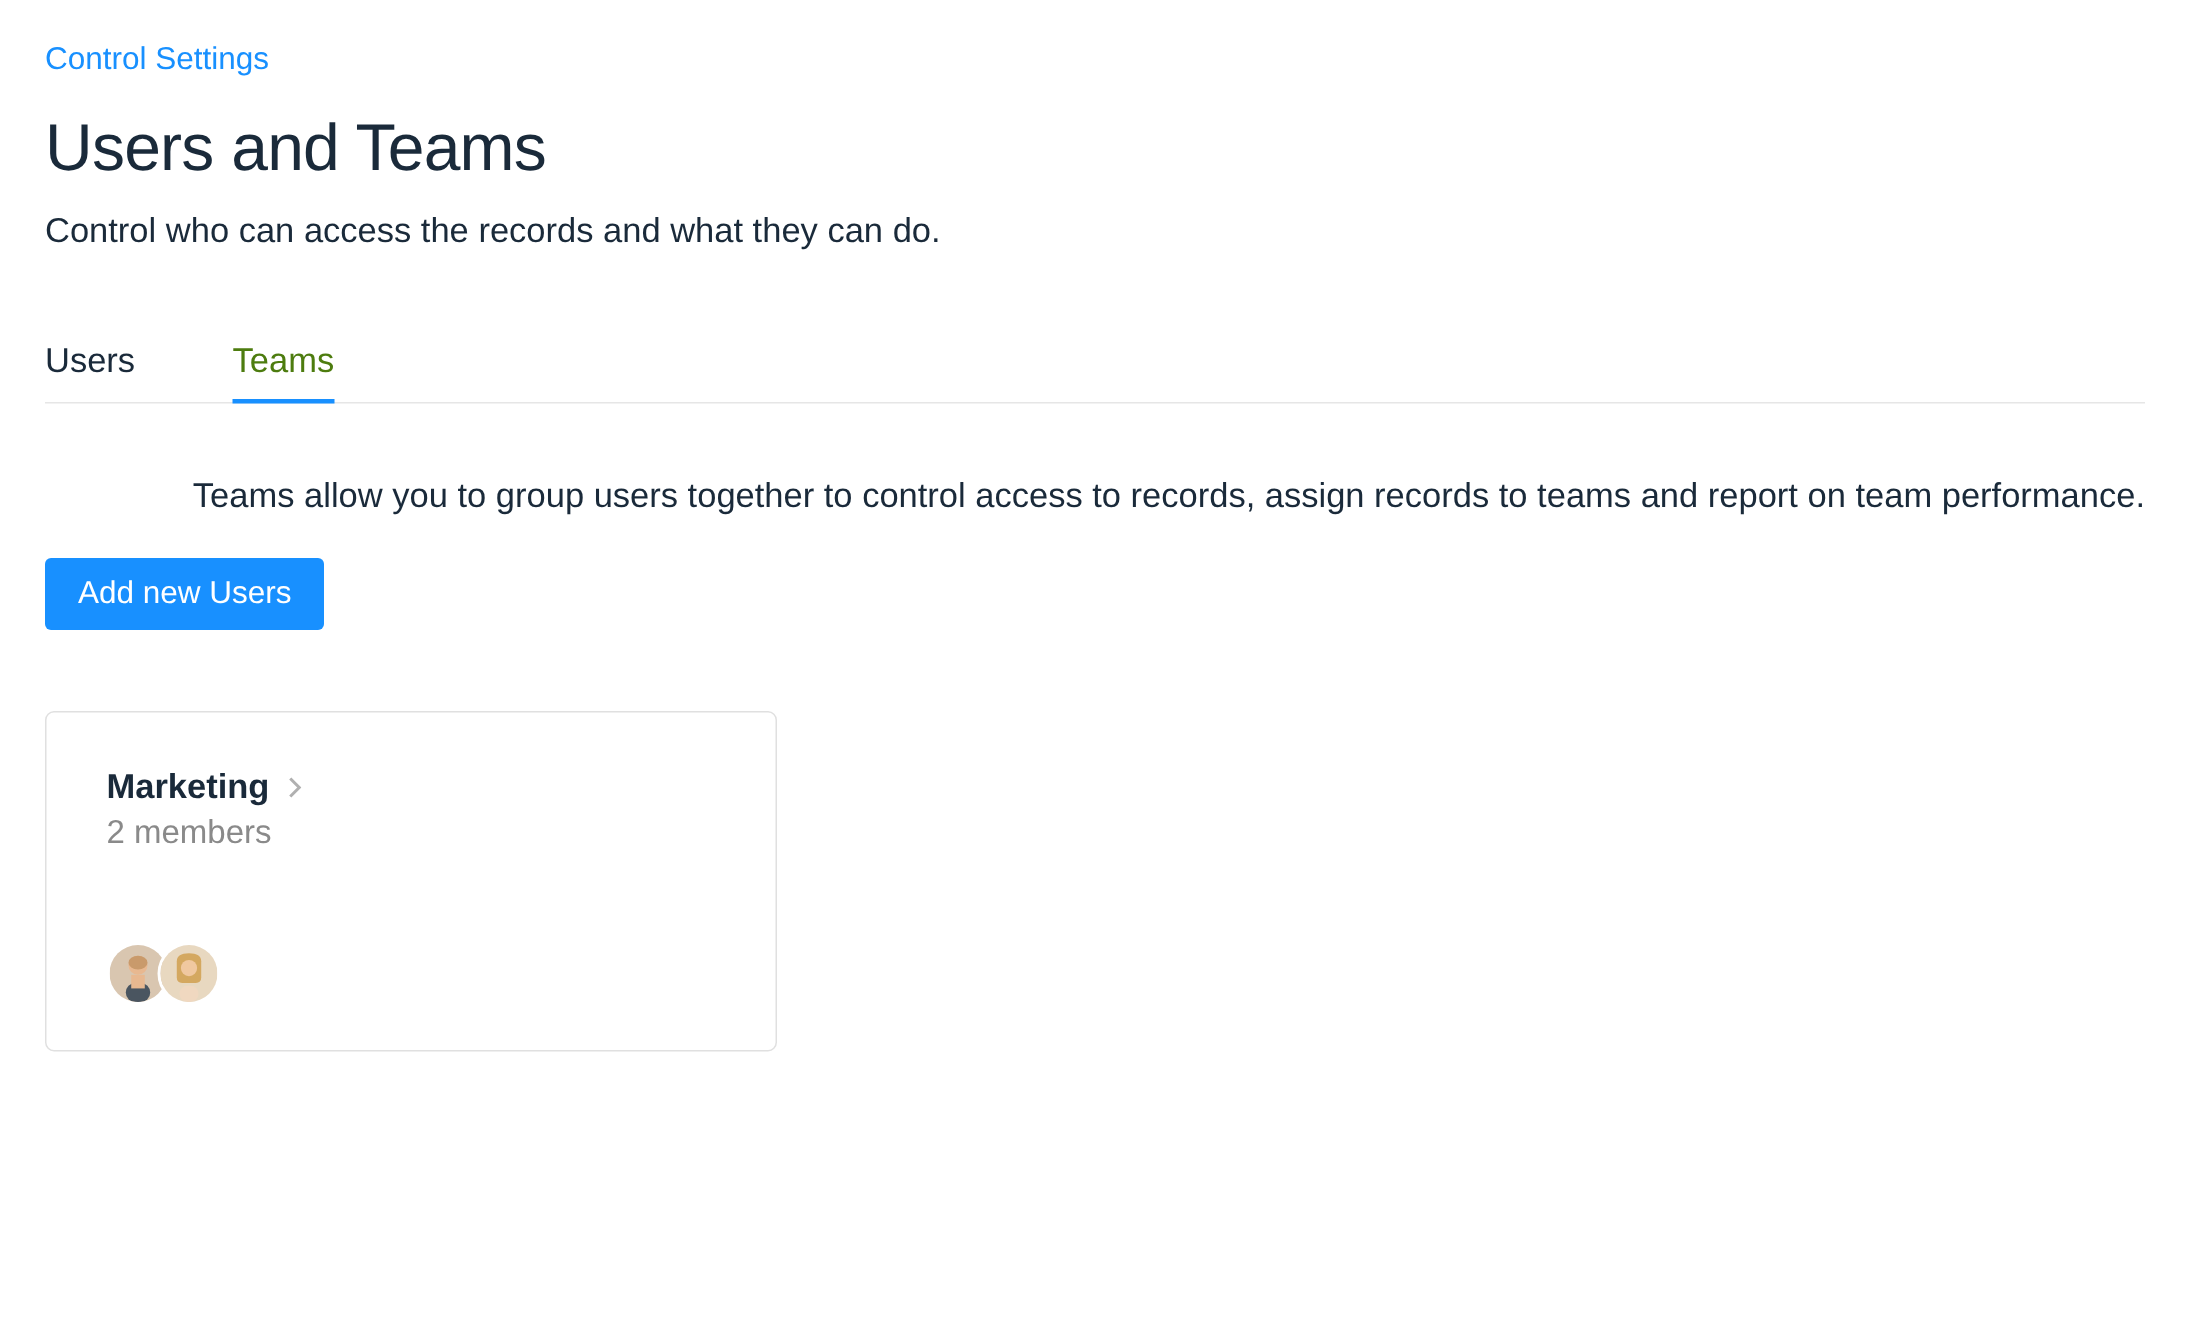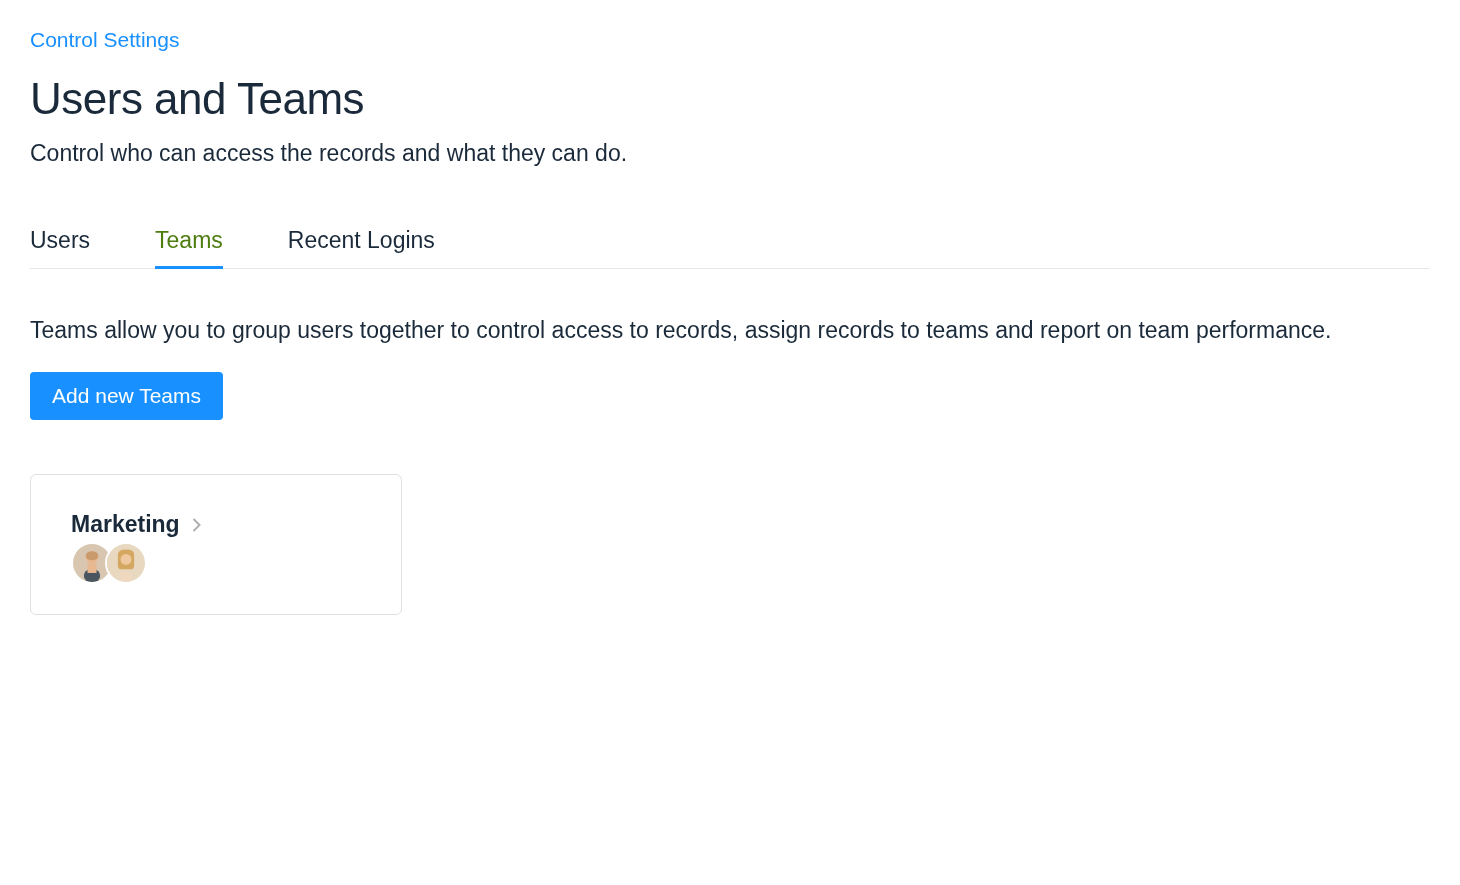--- a/index.html
+++ b/index.html
@@ -54,36 +54,37 @@
       left: 0;
       right: 0;
       bottom: -1px;
       height: 3px;
       background: #1890ff;
     }
     .section-desc {
       font-size: 23px;
       color: #1a2a3a;
       margin-bottom: 28px;
+      text-align: right;
     }
     .btn-primary {
       background: #1890ff;
       color: #fff;
       border: none;
       font-size: 21px;
       padding: 12px 22px;
       border-radius: 4px;
       cursor: pointer;
       font-family: inherit;
     }
     .teams-grid {
       margin-top: 54px;
     }
     .team-card {
-      width: 372px;
+      width: 488px;
       border: 1px solid #e0e0e0;
       border-radius: 6px;
       padding: 36px 40px 30px 40px;
       cursor: pointer;
     }
     .team-card-header {
       display: flex;
       align-items: center;
       gap: 10px;
       margin-bottom: 4px;
@@ -141,37 +142,37 @@
 
 <a class="breadcrumb">Control Settings</a>
 
 <h1 class="page-title">Users and Teams</h1>
 
 <p class="page-subtitle">Control who can access the records and what they can do.</p>
 
 <div class="tabs">
   <div class="tab">Users</div>
   <div class="tab active">Teams</div>
-  <div class="tab">Recent Logins</div>
 </div>
 
 <p class="section-desc">Teams allow you to group users together to control access to records, assign records to teams and report on team performance.</p>
 
-<button class="btn-primary">Add new Teams</button>
+<button class="btn-primary">Add new Users</button>
 
 <div class="teams-grid">
   <div class="team-card">
     <div class="team-card-header">
       <span class="team-name">Marketing</span>
       <span class="chevron">
         <svg viewBox="0 0 8 14">
             <path d="M1 1 L7 7 L1 13"></path>
           </svg>
       </span>
     </div>
+    <div class="team-members-count">2 members</div>
     <div class="avatars">
       <span class="avatar">
         <svg viewBox="0 0 42 42">
           <rect width="42" height="42" fill="#d9c6b0"></rect>
           <circle cx="21" cy="15" r="7" fill="#e8b890"></circle>
           <ellipse cx="21" cy="13" rx="7" ry="5" fill="#c99a6b"></ellipse>
           <rect x="12" y="28" width="18" height="14" rx="7" fill="#4a5560"></rect>
           <rect x="16" y="22" width="10" height="10" fill="#e8b890"></rect>
         </svg>
       </span>

